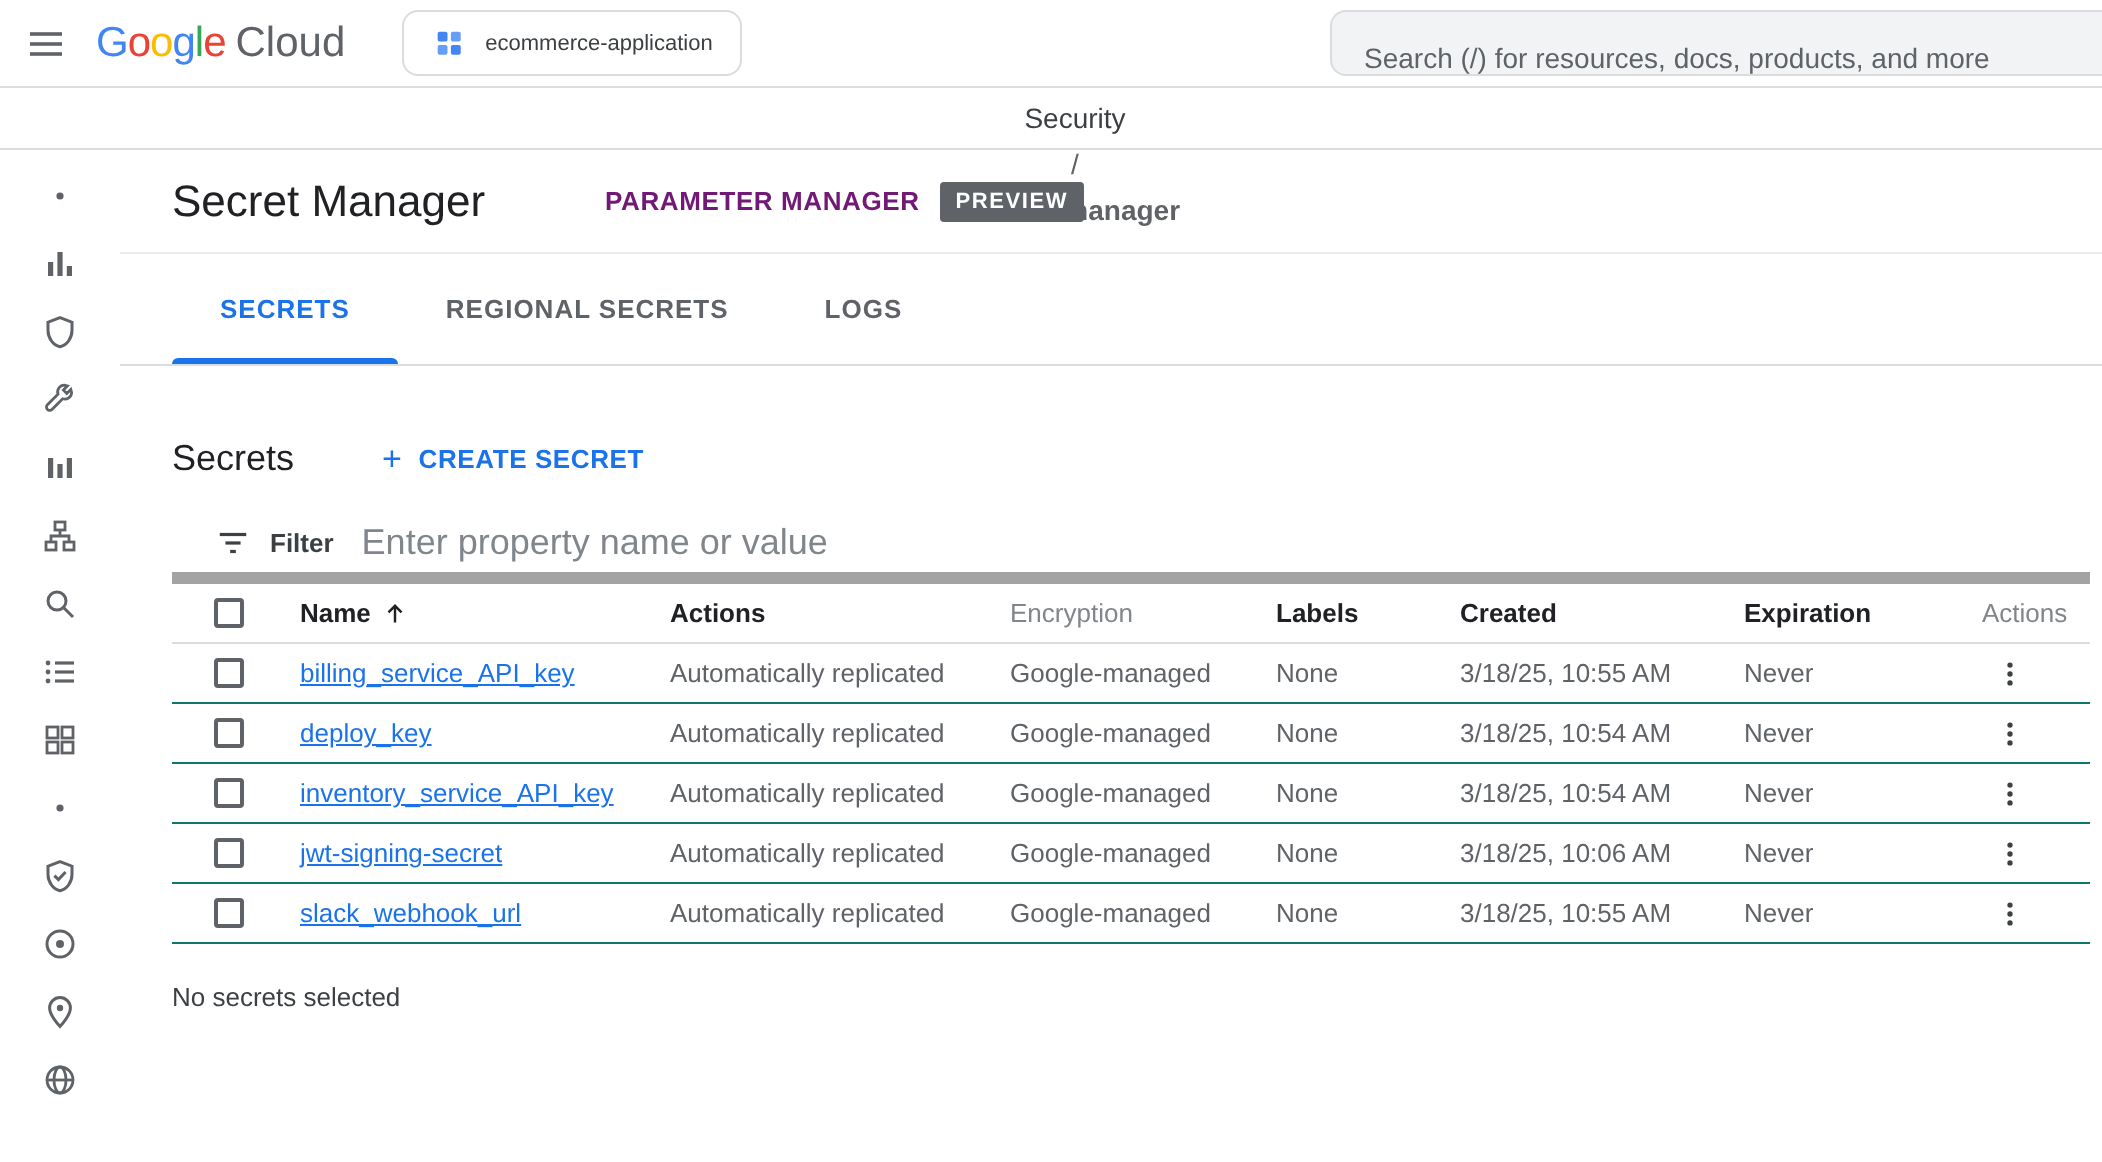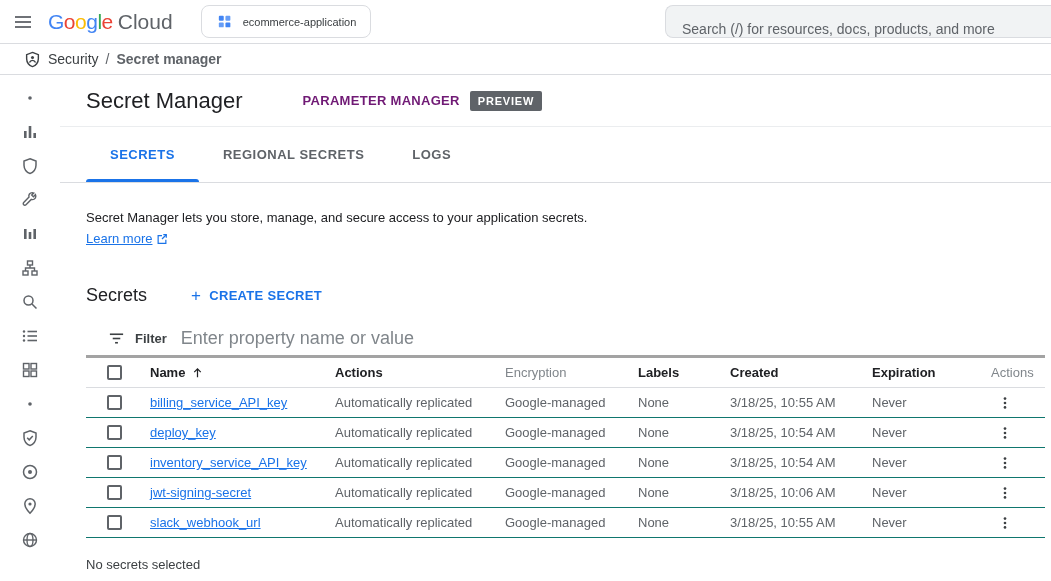--- a/index.html
+++ b/index.html
@@ -18,21 +18,21 @@
   .logo .l4 { color:#4285F4; } .logo .l5 { color:#34A853; } .logo .l6 { color:#EA4335; }
   .logo .cloud { color:#5f6368; margin-left:5px; letter-spacing:0; }
   .project-btn { margin-left:28px; height:33px; border:1px solid #dadce0; border-radius:8px; background:#fff;
     display:flex; align-items:center; gap:10px; padding:0 14px; font-size:11px; color:#3c4043; cursor:pointer; }
   .search-box { margin-left:auto; width:386px; height:33px; background:#f1f3f4; border:1px solid #dadce0; border-right:none;
     border-radius:8px 0 0 8px; display:flex; align-items:flex-end; padding-left:16px; }
   .search-box input { flex:1; border:none; outline:none; background:transparent; font-family:inherit; font-size:14px; color:#202124; }
   .search-box input::placeholder { color:#5f6368; }
 
   
-  .breadcrumb { height:31px; display:flex; align-items:center; gap:7px; padding-left:24px; border-bottom:1px solid #dadce0; font-size:14px; }
+  .breadcrumb { height:31px; display:flex; align-items:center; gap:7px; padding-left:24px; border-bottom:1px solid #dadce0; font-size:14px;flex-direction:column; }
   .crumb-section { color:#3c4043; cursor:pointer; }
   .crumb-sep { color:#5f6368; }
   .crumb-page { color:#5f6368; font-weight:700; }
 
   
   .main { display:flex; height:505px; }
   .sidebar { width:60px; flex:none; display:flex; flex-direction:column; align-items:center; padding-top:6px; }
   .side-icon { width:36px; height:34px; display:flex; align-items:center; justify-content:center; cursor:pointer; border-radius:50%; }
   .content { flex:1; min-width:0; }
 
@@ -56,21 +56,21 @@
     text-decoration:underline; cursor:pointer; font-size:13px; }
 
   
   .secrets-head { display:flex; align-items:center; margin:36px 26px 0; }
   .secrets-title { font-size:18px; font-weight:400; color:#202124; }
   .create-btn { margin-left:44px; display:flex; align-items:center; gap:8px; color:#1a73e8; font-size:13px;
     font-weight:700; letter-spacing:.3px; cursor:pointer; background:none; border:none; font-family:inherit; }
   .create-btn .plus { font-size:17px; font-weight:400; line-height:1; }
 
   .table-wrap { margin:16px 6px 0 26px; }
-  .filter-row { height:36px; display:flex; align-items:center; gap:10px; padding-left:22px; border-bottom:3px solid #a3a3a3; }
+  .filter-row { height:36px; display:flex; align-items:center; gap:10px; padding-left:22px; border-bottom:6px solid #a3a3a3; }
   .filter-label { font-size:13px; font-weight:700; color:#3c4043; }
   .filter-row input { flex:1; border:none; outline:none; font-family:inherit; font-size:18px; color:#202124; margin-left:4px; }
   .filter-row input::placeholder { color:#80868b; }
 
   .thead, .trow { display:grid; grid-template-columns:64px 185px 170px 133px 92px 142px 113px 1fr; align-items:center; }
   .thead { height:30px; border-bottom:1px solid #dadce0; font-weight:700; color:#202124; font-size:13px; }
   .thead .muted { color:#80868b; font-weight:400; }
   .th-name { display:flex; align-items:center; gap:6px; cursor:pointer; }
   .th-actions { padding-left:6px; }
   .trow { height:30px; border-bottom:1px solid #0f766e; color:#5f6368; font-size:13px; }
@@ -246,31 +246,20 @@
       <span class="pm-link">PARAMETER MANAGER</span>
       <span class="preview-badge">PREVIEW</span>
     </div>
 
     <div class="tabs">
       <div class="tab active">SECRETS</div>
       <div class="tab">REGIONAL SECRETS</div>
       <div class="tab">LOGS</div>
     </div>
 
-    <div class="desc">
-      <div>Secret Manager lets you store, manage, and secure access to your application secrets.</div>
-      <span class="learn-more">
-        <span>Learn more</span>
-        <svg width="12" height="12" viewBox="0 0 14 14">
-          <path d="M11.5 8v4h-9v-9H7" fill="none" stroke="#1a73e8" stroke-width="1.4"></path>
-          <path d="M8.5 2h3.5v3.5" fill="none" stroke="#1a73e8" stroke-width="1.4"></path>
-          <line x1="12" y1="2" x2="7" y2="7" stroke="#1a73e8" stroke-width="1.4"></line>
-        </svg>
-      </span>
-    </div>
 
     <div class="secrets-head">
       <span class="secrets-title">Secrets</span>
       <button class="create-btn">
         <span class="plus">+</span>
         <span>CREATE SECRET</span>
       </button>
     </div>
 
     <div class="table-wrap">

